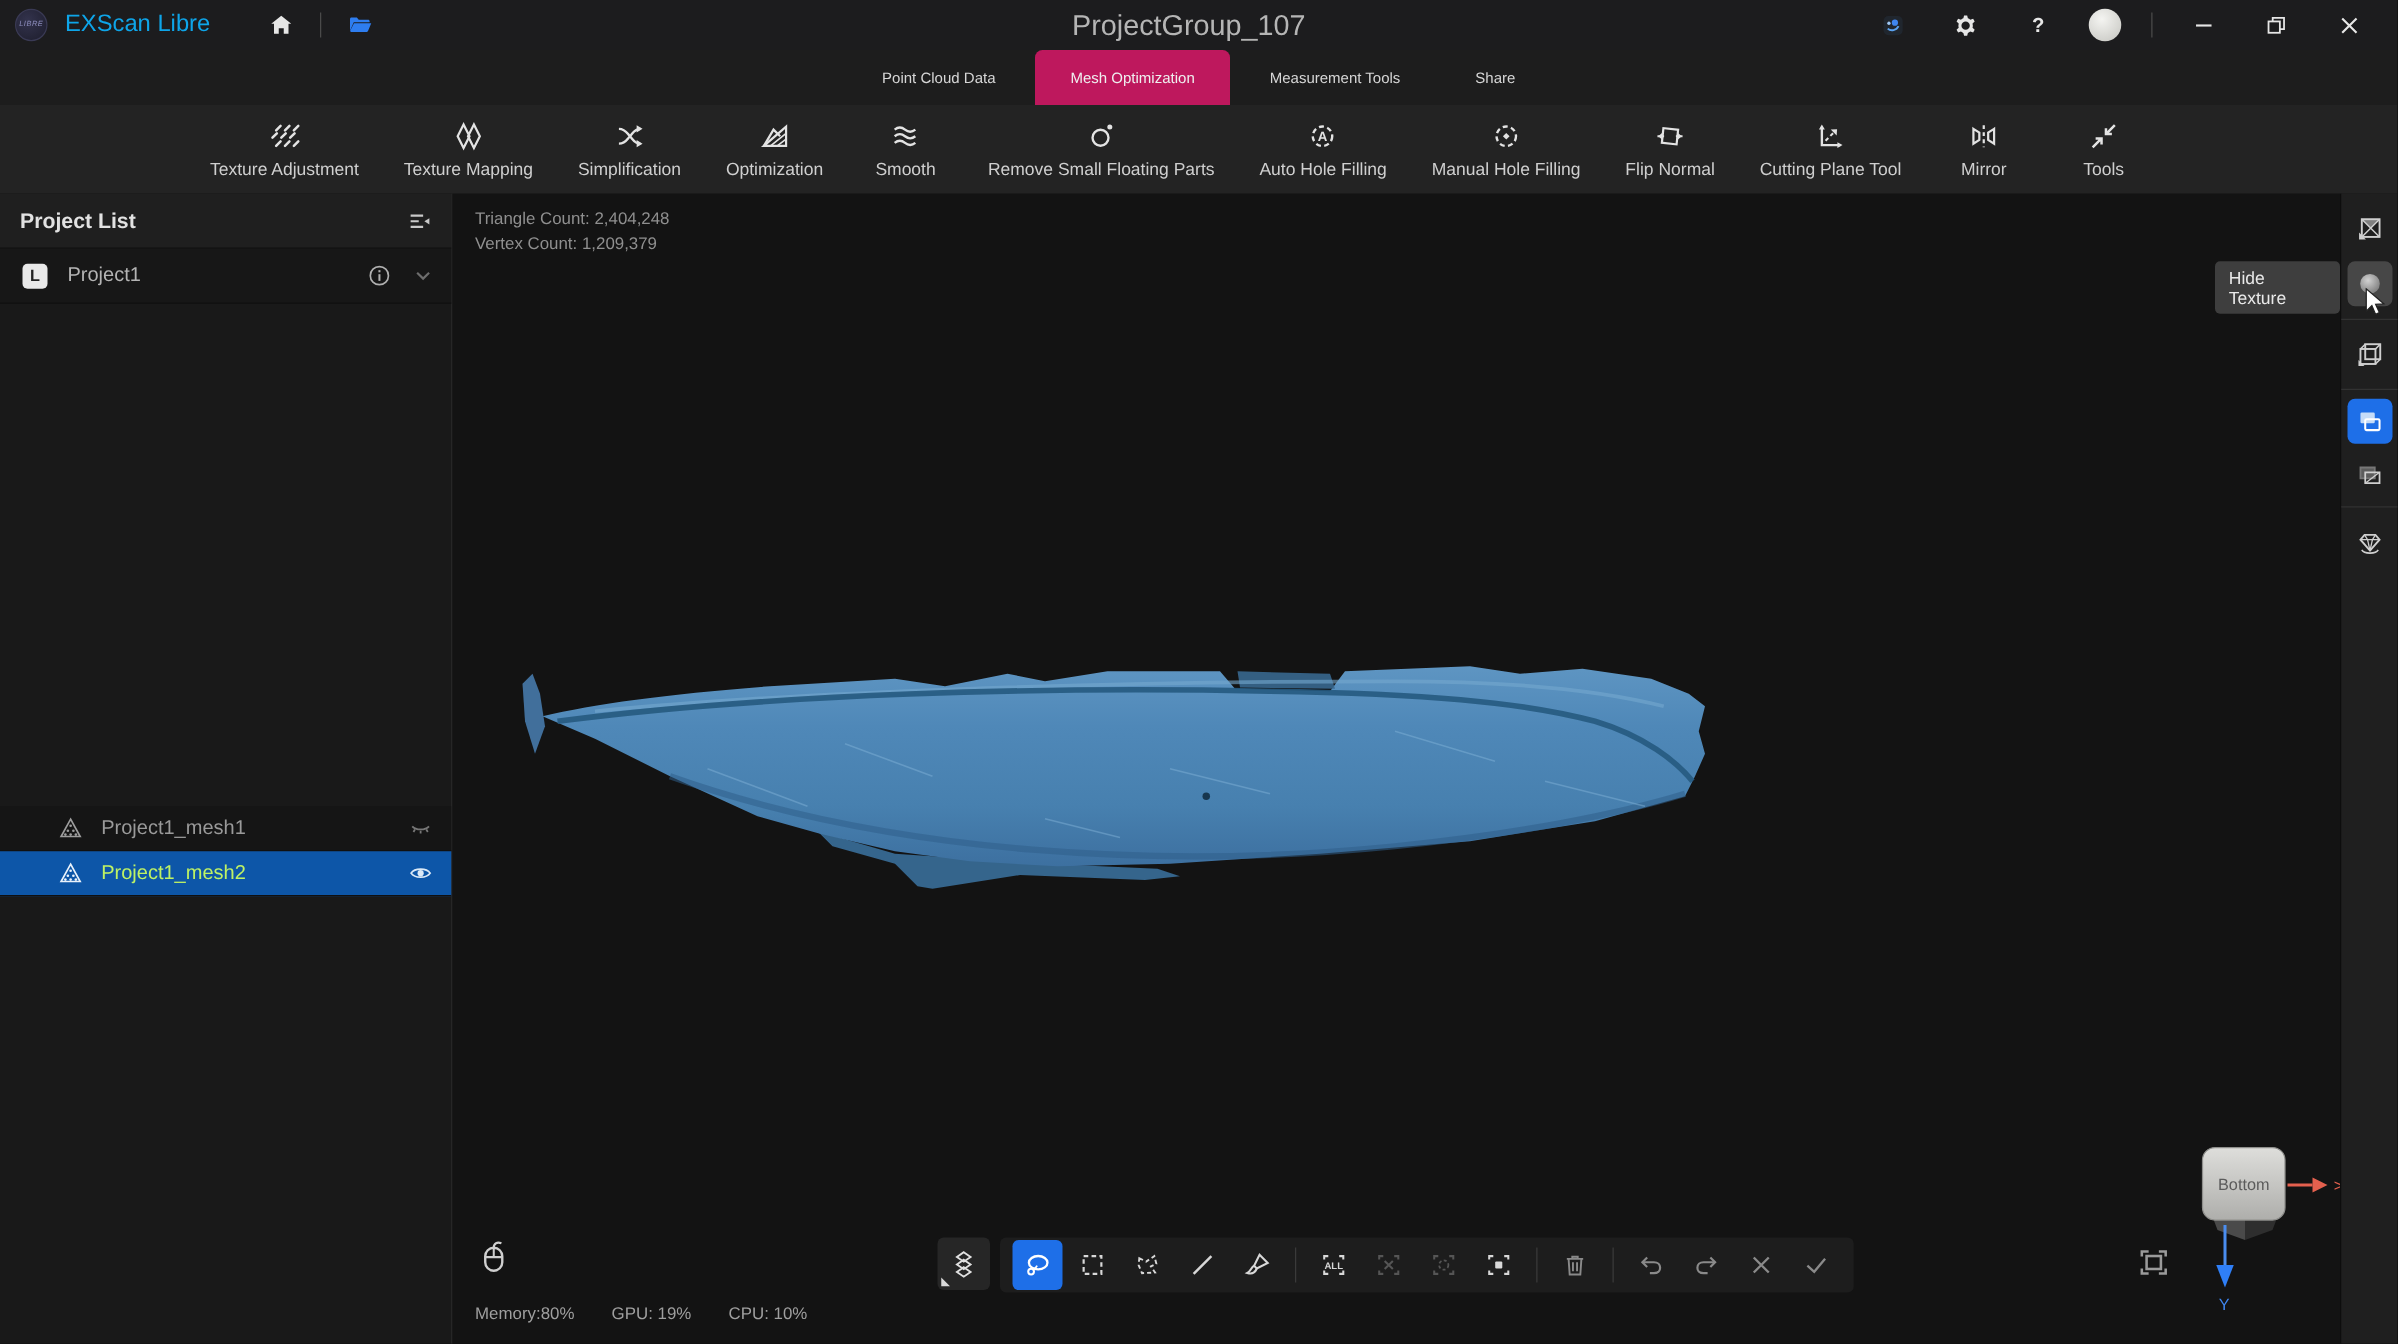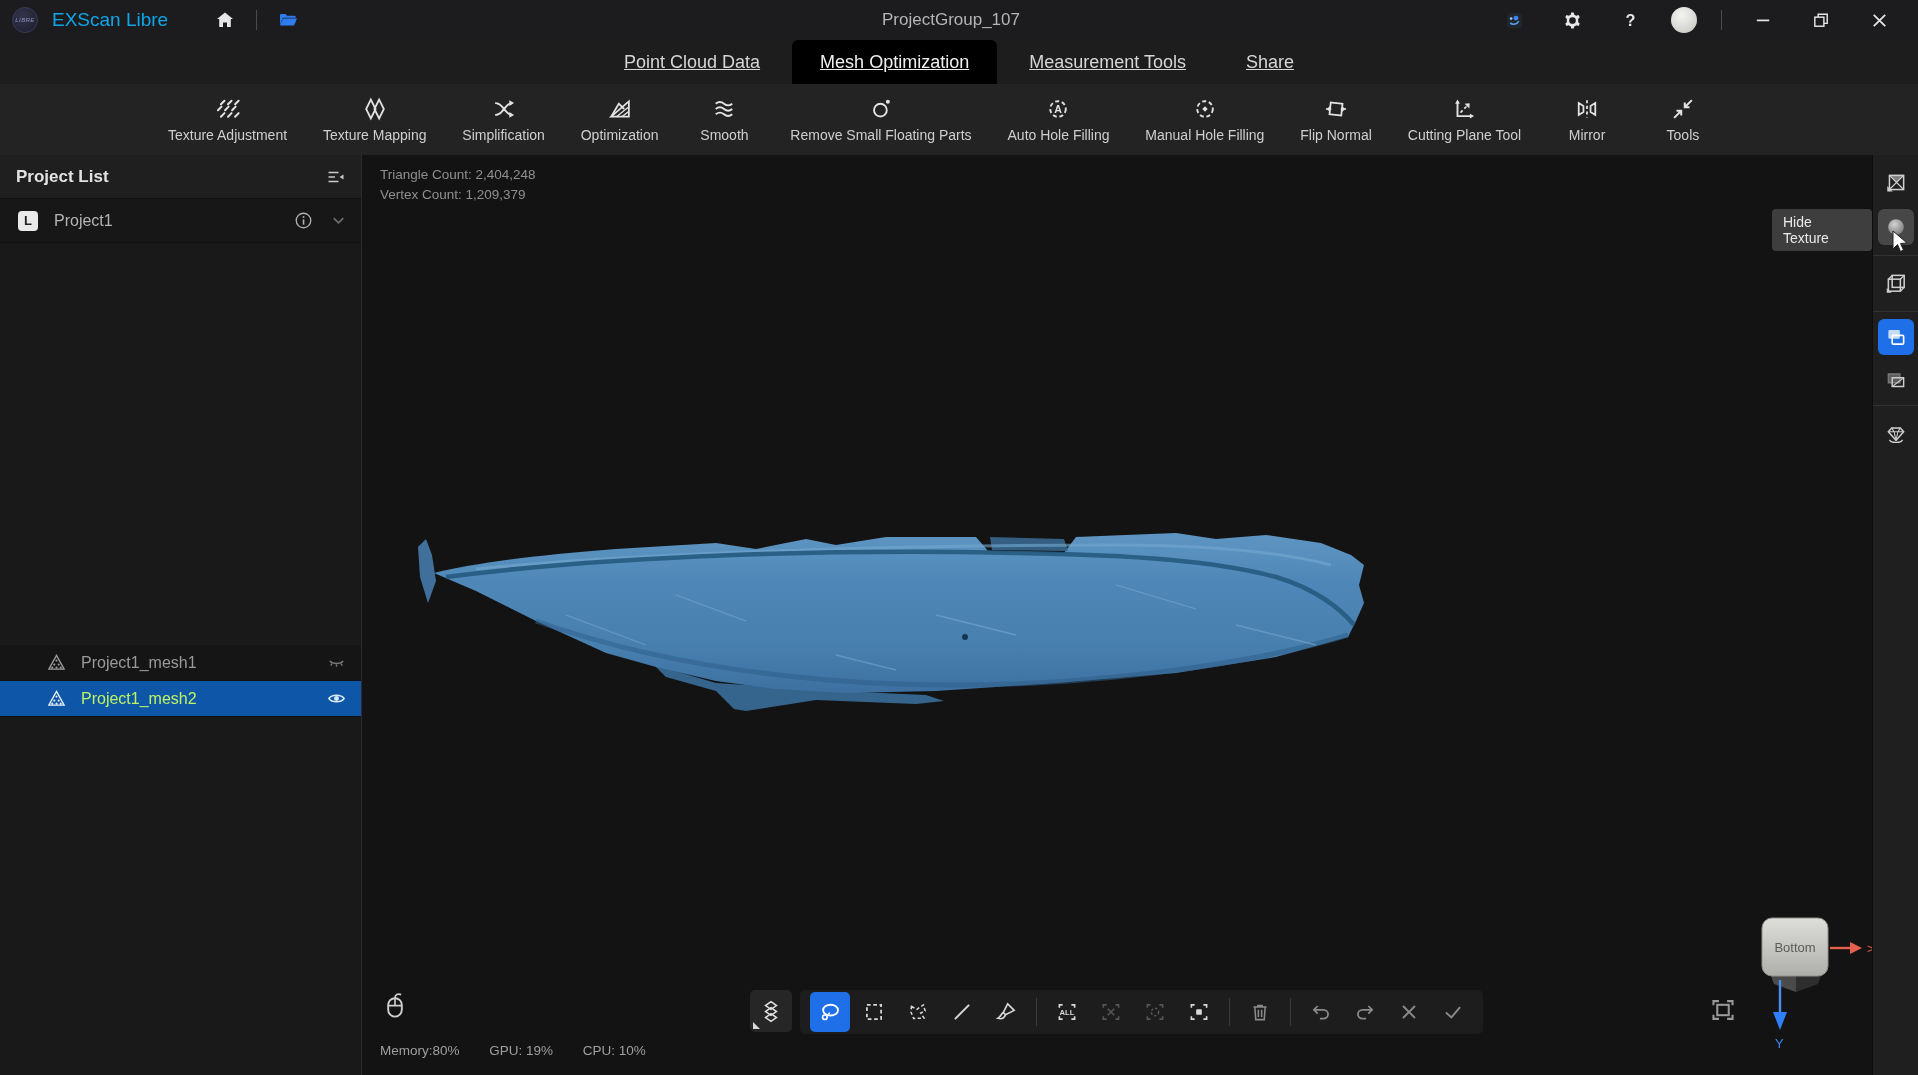--- a/index.html
+++ b/index.html
@@ -13,31 +13,31 @@
   .tb-left { display:flex; align-items:center; gap:14px; padding-left:12px; }
   .app-logo { width:26px; height:26px; border-radius:50%;
     background:radial-gradient(circle at 38% 35%, #33334d, #1d1d2c);
     border:1px solid #3a3a55; color:#8d8dbd; font-size:6px; font-style:italic;
     display:flex; align-items:center; justify-content:center; letter-spacing:.4px; }
   .app-name { color:#0ea5e9; font-size:19px; margin-right:26px; }
   .tb-btn { width:34px; height:30px; display:flex; align-items:center; justify-content:center;
     color:#e6e6e6; border-radius:4px; }
   .tb-sep { width:1px; height:20px; background:#4a4a4a; }
   .tb-title { position:absolute; left:0; right:16px; top:0; height:40px; display:flex;
-    align-items:center; justify-content:center; color:#b5b5b5; font-size:17px; pointer-events:none; }
+    align-items:center; justify-content:center; color:#b5b5b5; font-size:23px; pointer-events:none; }
   .tb-right { margin-left:auto; display:flex; align-items:center; gap:24px; padding-right:22px; }
   .avatar { width:26px; height:26px; border-radius:50%;
     background:radial-gradient(circle at 40% 32%, #f4f4f1, #c4c4bf); }
 
   
   .tabbar { position:absolute; left:0; top:40px; width:1918px; height:44px;
     background:#1d1d1d; display:flex; align-items:stretch; justify-content:center; gap:4px; }
-  .tab { display:flex; align-items:center; padding:0 28px; color:#d6d6d6; font-size:18px;
-    border-radius:6px 6px 0 0; cursor:default;text-decoration:underline; }
-  .tab.active { background:#000000; color:#efefef; }
+  .tab { display:flex; align-items:center; padding:0 28px; color:#d6d6d6; font-size:12px;
+    border-radius:6px 6px 0 0; cursor:default; }
+  .tab.active { background:#be185d; color:#efefef; }
 
   
   .toolbar { position:absolute; left:0; top:84px; width:1918px; height:71px;
     background:#232323; display:flex; align-items:center; justify-content:space-between;
     padding:0 205px 0 168px; }
   .tb-item { display:flex; flex-direction:column; align-items:center; gap:5px;
     color:#d4d4d4; min-width:60px; }
   .tb-item .ic { width:26px; height:26px; color:#e3e3e3; }
   .tb-item .lbl { font-size:14px; white-space:nowrap; color:#cfcfcf; }
 

